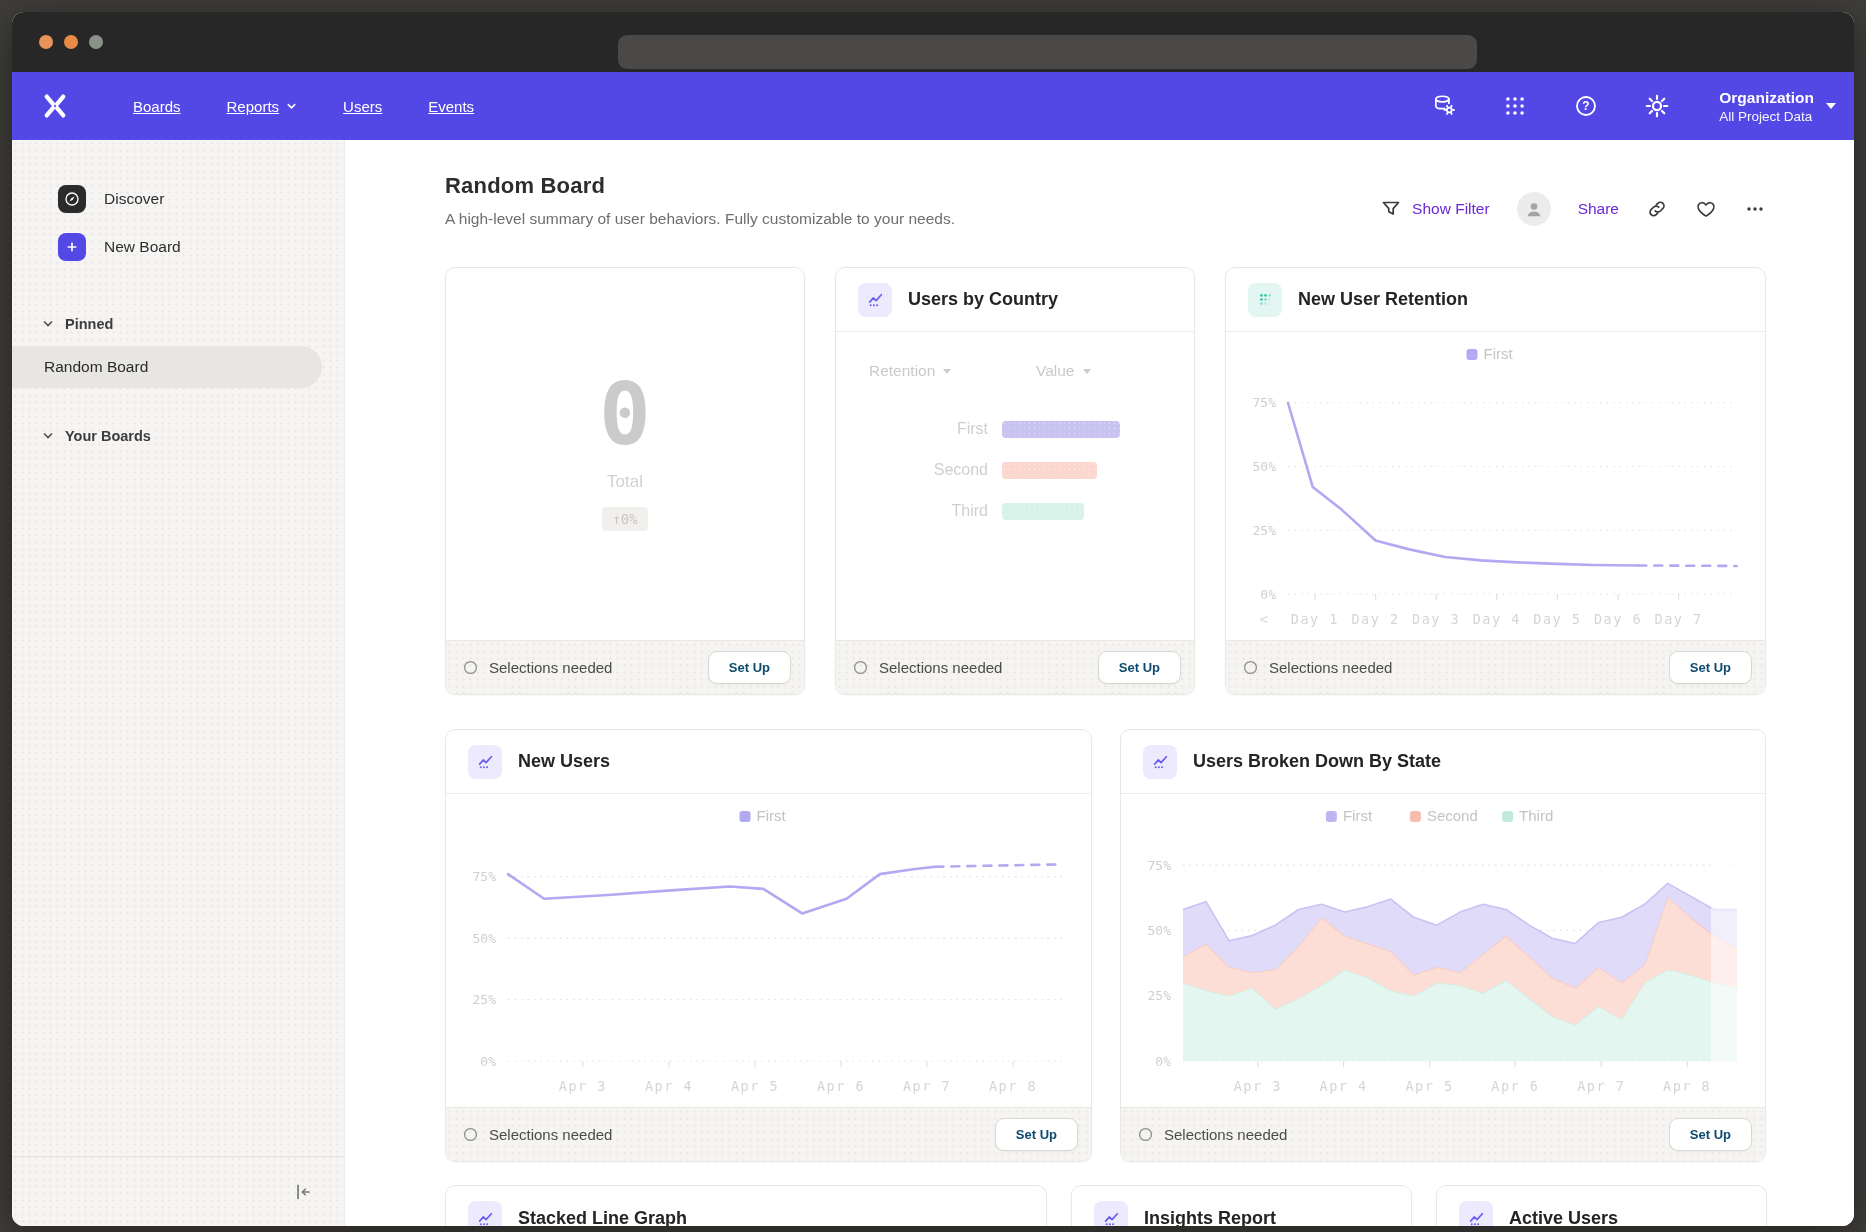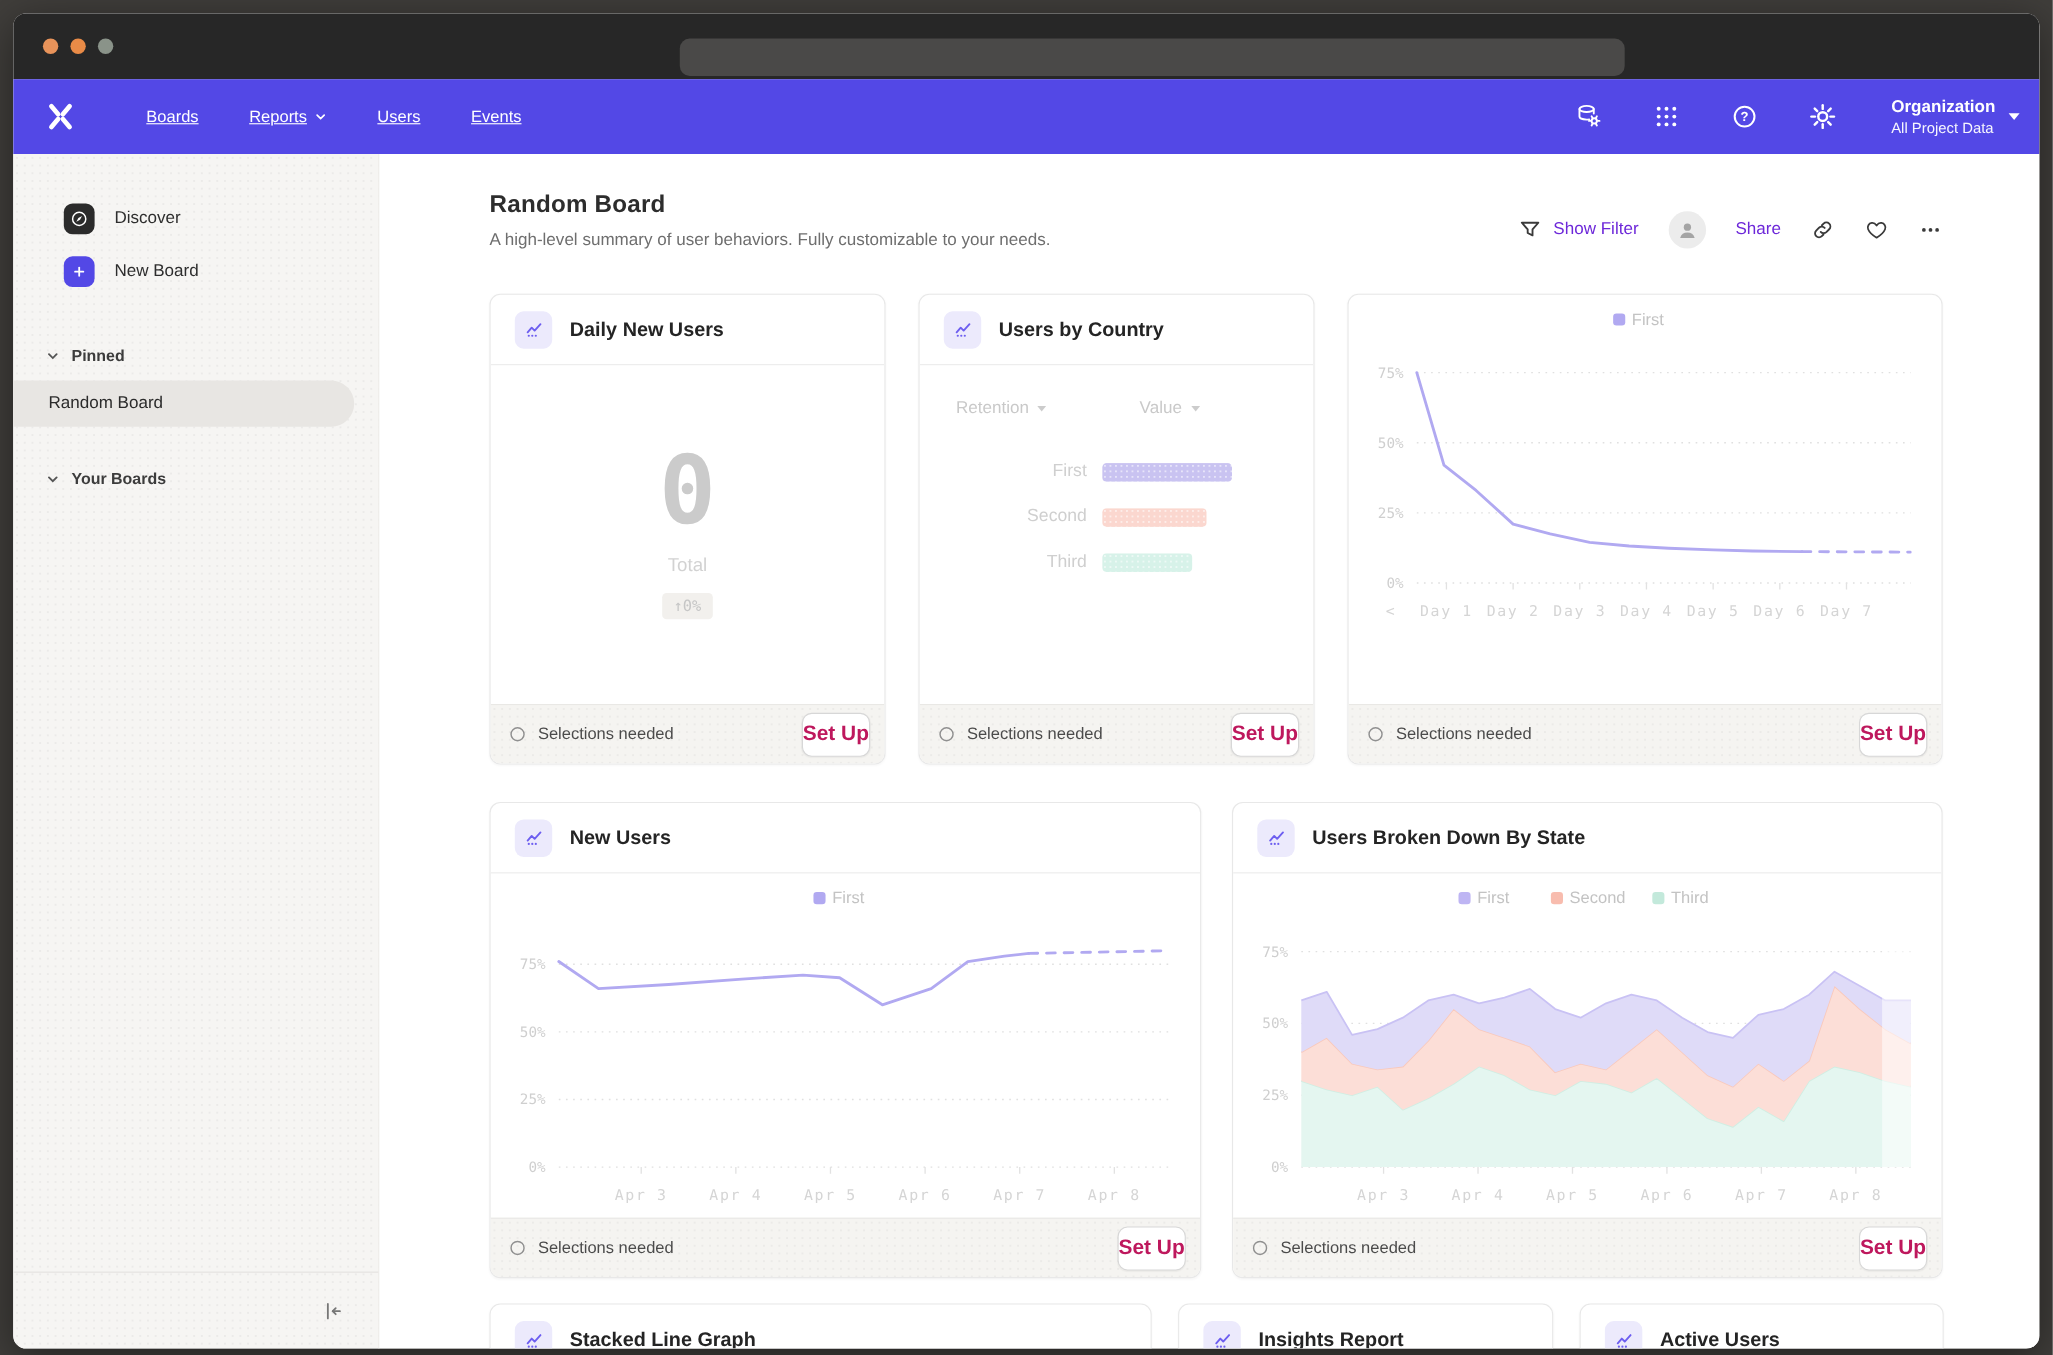--- a/index.html
+++ b/index.html
@@ -67,22 +67,22 @@
           overflow:hidden; box-shadow:0 1px 2px rgba(0,0,0,.03); }
   .card-head { height:64px; display:flex; align-items:center; gap:16px; padding:0 22px; border-bottom:1px solid #ececec; flex:0 0 auto; }
   .card-icon { width:34px; height:34px; border-radius:8px; background:#eceafc; color:#6d5ef0; display:grid; place-items:center; flex:0 0 auto; }
   .icon-mint { background:#e4f6f2; }
   .card-title { font-size:18px; font-weight:700; color:#242424; }
   .card-body { flex:1; position:relative; }
   .card-foot { height:54px; background:#f5f4f1; border-top:1px solid #e9e8e5; display:flex; align-items:center;
                padding:0 13px 0 17px; gap:11px; flex:0 0 auto;
                background-image:radial-gradient(rgba(0,0,0,.04) 1px, transparent 1.2px); background-size:7px 7px; }
   .foot-status { font-size:15px; color:#4b4b4b; }
-  .setup-btn { margin-left:auto; background:#fff; border:1px solid #d7d7d7; border-radius:9px; padding:8px 0;
-               font-size:19px; font-weight:700; color:#be185d; cursor:pointer; font-family:"Liberation Sans", sans-serif;
+  .setup-btn { margin-left:auto; background:#fff; border:1px solid #d7d7d7; border-radius:9px; padding:8px 20px;
+               font-size:13px; font-weight:700; color:#0c4a6e; cursor:pointer; font-family:"Liberation Sans", sans-serif;
                box-shadow:0 1px 1px rgba(0,0,0,.04); }
 
   
   .dnu-body { display:flex; flex-direction:column; align-items:center; justify-content:center; height:100%; gap:15px; padding-bottom:6px; }
   .dnu-zero { font-family:"DejaVu Sans Mono", monospace; font-size:86px; font-weight:600; color:#cbcbcb; line-height:1; }
   .dnu-total { font-size:17px; color:#d2d2d2; }
   .dnu-delta { font-family:"DejaVu Sans Mono", monospace; font-size:14px; color:#c6c6c6; background:#f2f0ed; border-radius:4px; padding:4px 10px; }
 
   
   .ubc-colhead { position:absolute; top:30px; font-size:15.5px; color:#c9c9c9; display:flex; align-items:center; gap:8px; cursor:pointer; }
@@ -279,33 +279,20 @@
                 <circle cx="5" cy="11" r="1.7"></circle>
                 <circle cx="11" cy="11" r="1.7"></circle>
                 <circle cx="17" cy="11" r="1.7"></circle>
               </g>
           </svg>
         </div>
 
         <div class="row row1">
 
           <div class="card" style="width:360px;height:428px;">
-            <div class="card-head">
-              <span class="card-icon">
-                <svg width="17" height="17" viewBox="0 0 16 16">
-                    <polyline points="2.5,10.5 6,6.5 8.5,9 13.5,3.5" fill="none" stroke="currentColor" stroke-width="1.6" stroke-linecap="round" stroke-linejoin="round"></polyline>
-                    <g fill="currentColor">
-                      <circle cx="3.5" cy="13.4" r=".95"></circle>
-                      <circle cx="6.5" cy="13.4" r=".95"></circle>
-                      <circle cx="9.5" cy="13.4" r=".95"></circle>
-                    </g>
-                  </svg>
-              </span>
-              <span class="card-title">Daily New Users</span>
-            </div>
             <div class="card-body dnu-body">
               <div class="dnu-zero">0</div>
               <div class="dnu-total">Total</div>
               <div class="dnu-delta">↑0%</div>
             </div>
             <div class="card-foot">
               <svg width="15" height="15" viewBox="0 0 16 16">
                   <circle cx="8" cy="8" r="6.3" fill="none" stroke="#909090" stroke-width="1.4"></circle>
                 </svg>
               <span class="foot-status">Selections needed</span>
@@ -354,20 +341,38 @@
             <div class="card-foot">
               <svg width="15" height="15" viewBox="0 0 16 16">
                   <circle cx="8" cy="8" r="6.3" fill="none" stroke="#909090" stroke-width="1.4"></circle>
                 </svg>
               <span class="foot-status">Selections needed</span>
               <button class="setup-btn">Set Up</button>
             </div>
           </div>
 
           <div class="card" style="width:541px;height:428px;">
+            <div class="card-head">
+              <span class="card-icon icon-mint">
+                <svg width="19" height="19" viewBox="0 0 28 28">
+                  <g fill="#35c4ad">
+                    <circle cx="8" cy="8" r="2"></circle>
+                      <circle cx="14" cy="8" r="2"></circle>
+                      <circle cx="20" cy="8" r="2" opacity=".45"></circle>
+                    <circle cx="8" cy="14" r="2"></circle>
+                      <circle cx="14" cy="14" r="2" opacity=".6"></circle>
+                      <circle cx="20" cy="14" r="2" opacity=".18"></circle>
+                    <circle cx="8" cy="20" r="2" opacity=".5"></circle>
+                      <circle cx="14" cy="20" r="2" opacity=".22"></circle>
+                      <circle cx="20" cy="20" r="2" opacity=".07"></circle>
+                  </g>
+                </svg>
+              </span>
+              <span class="card-title">New User Retention</span>
+            </div>
             <div class="card-body">
               <svg class="chart" width="539" height="308">
                   <line x1="62" x2="511" y1="70.75" y2="70.75" stroke="#e0e0e0" stroke-dasharray="1.5 5" stroke-width="1.2"></line>
                   <text x="50" y="75.25" text-anchor="end" fill="#cfcfcf" font-size="13" font-family="DejaVu Sans Mono, monospace">75%</text>
                   <line x1="62" x2="511" y1="134.5" y2="134.5" stroke="#e0e0e0" stroke-dasharray="1.5 5" stroke-width="1.2"></line>
                   <text x="50" y="139" text-anchor="end" fill="#cfcfcf" font-size="13" font-family="DejaVu Sans Mono, monospace">50%</text>
                   <line x1="62" x2="511" y1="198.25" y2="198.25" stroke="#e0e0e0" stroke-dasharray="1.5 5" stroke-width="1.2"></line>
                   <text x="50" y="202.75" text-anchor="end" fill="#cfcfcf" font-size="13" font-family="DejaVu Sans Mono, monospace">25%</text>
                   <line x1="62" x2="511" y1="262" y2="262" stroke="#e0e0e0" stroke-dasharray="1.5 5" stroke-width="1.2"></line>
                   <text x="50" y="266.5" text-anchor="end" fill="#cfcfcf" font-size="13" font-family="DejaVu Sans Mono, monospace">0%</text>

